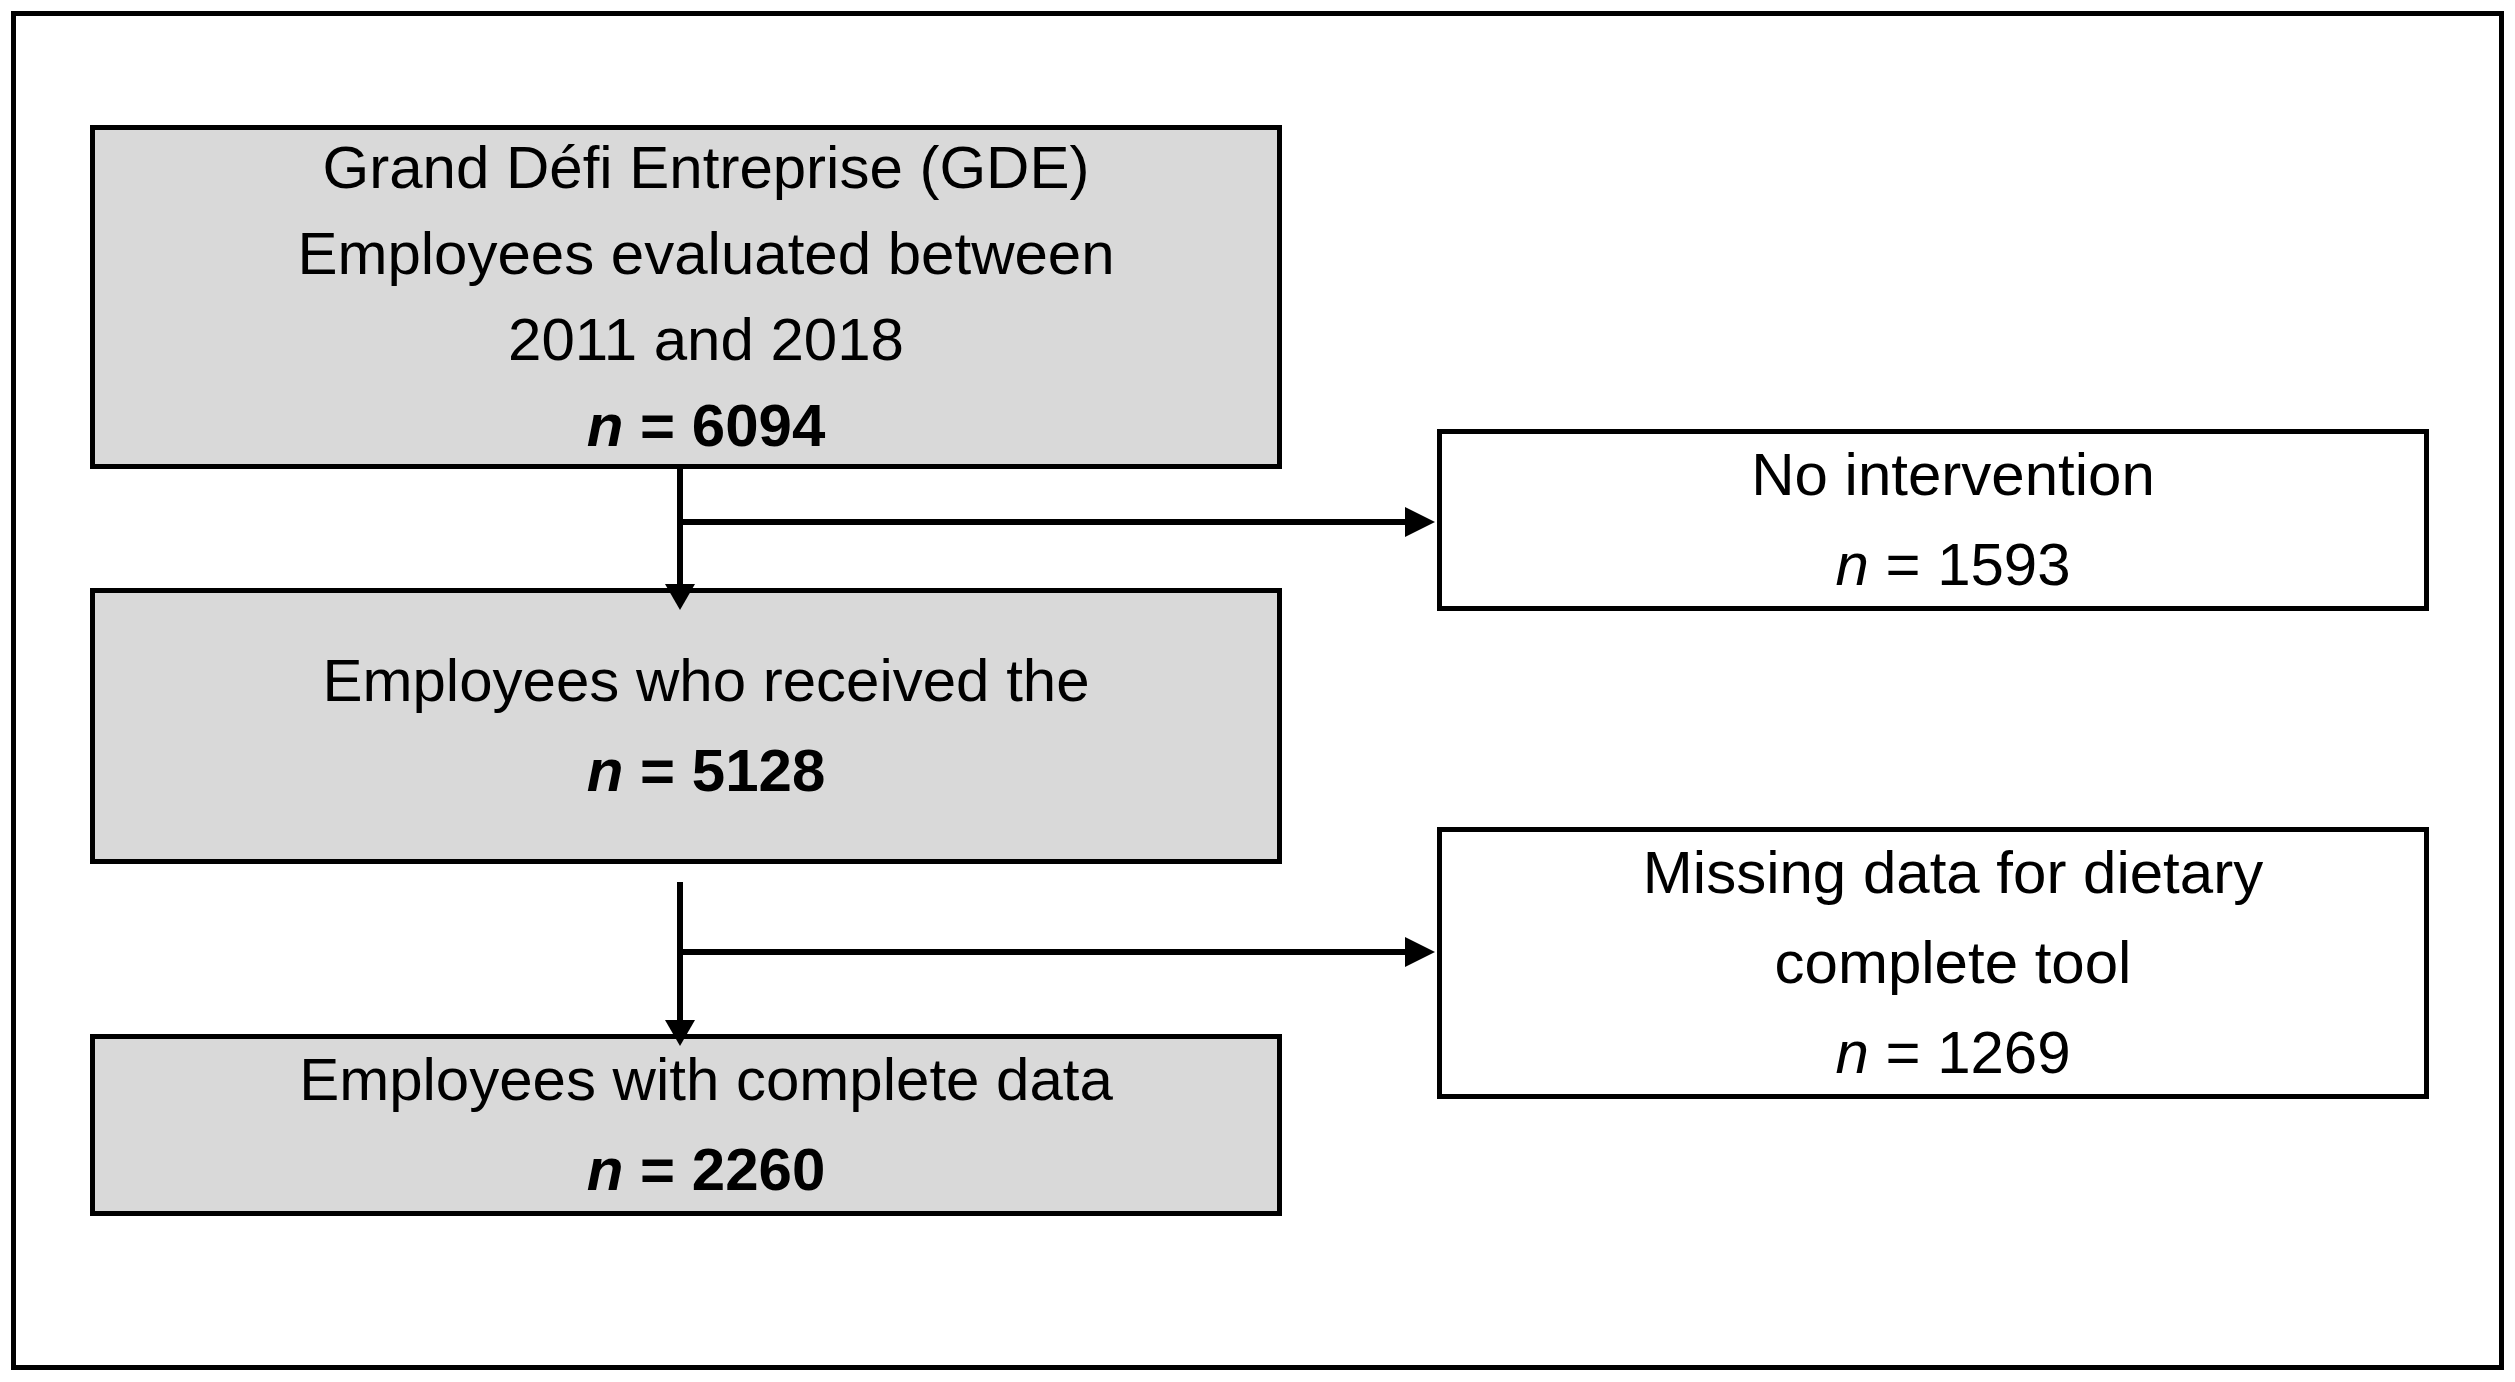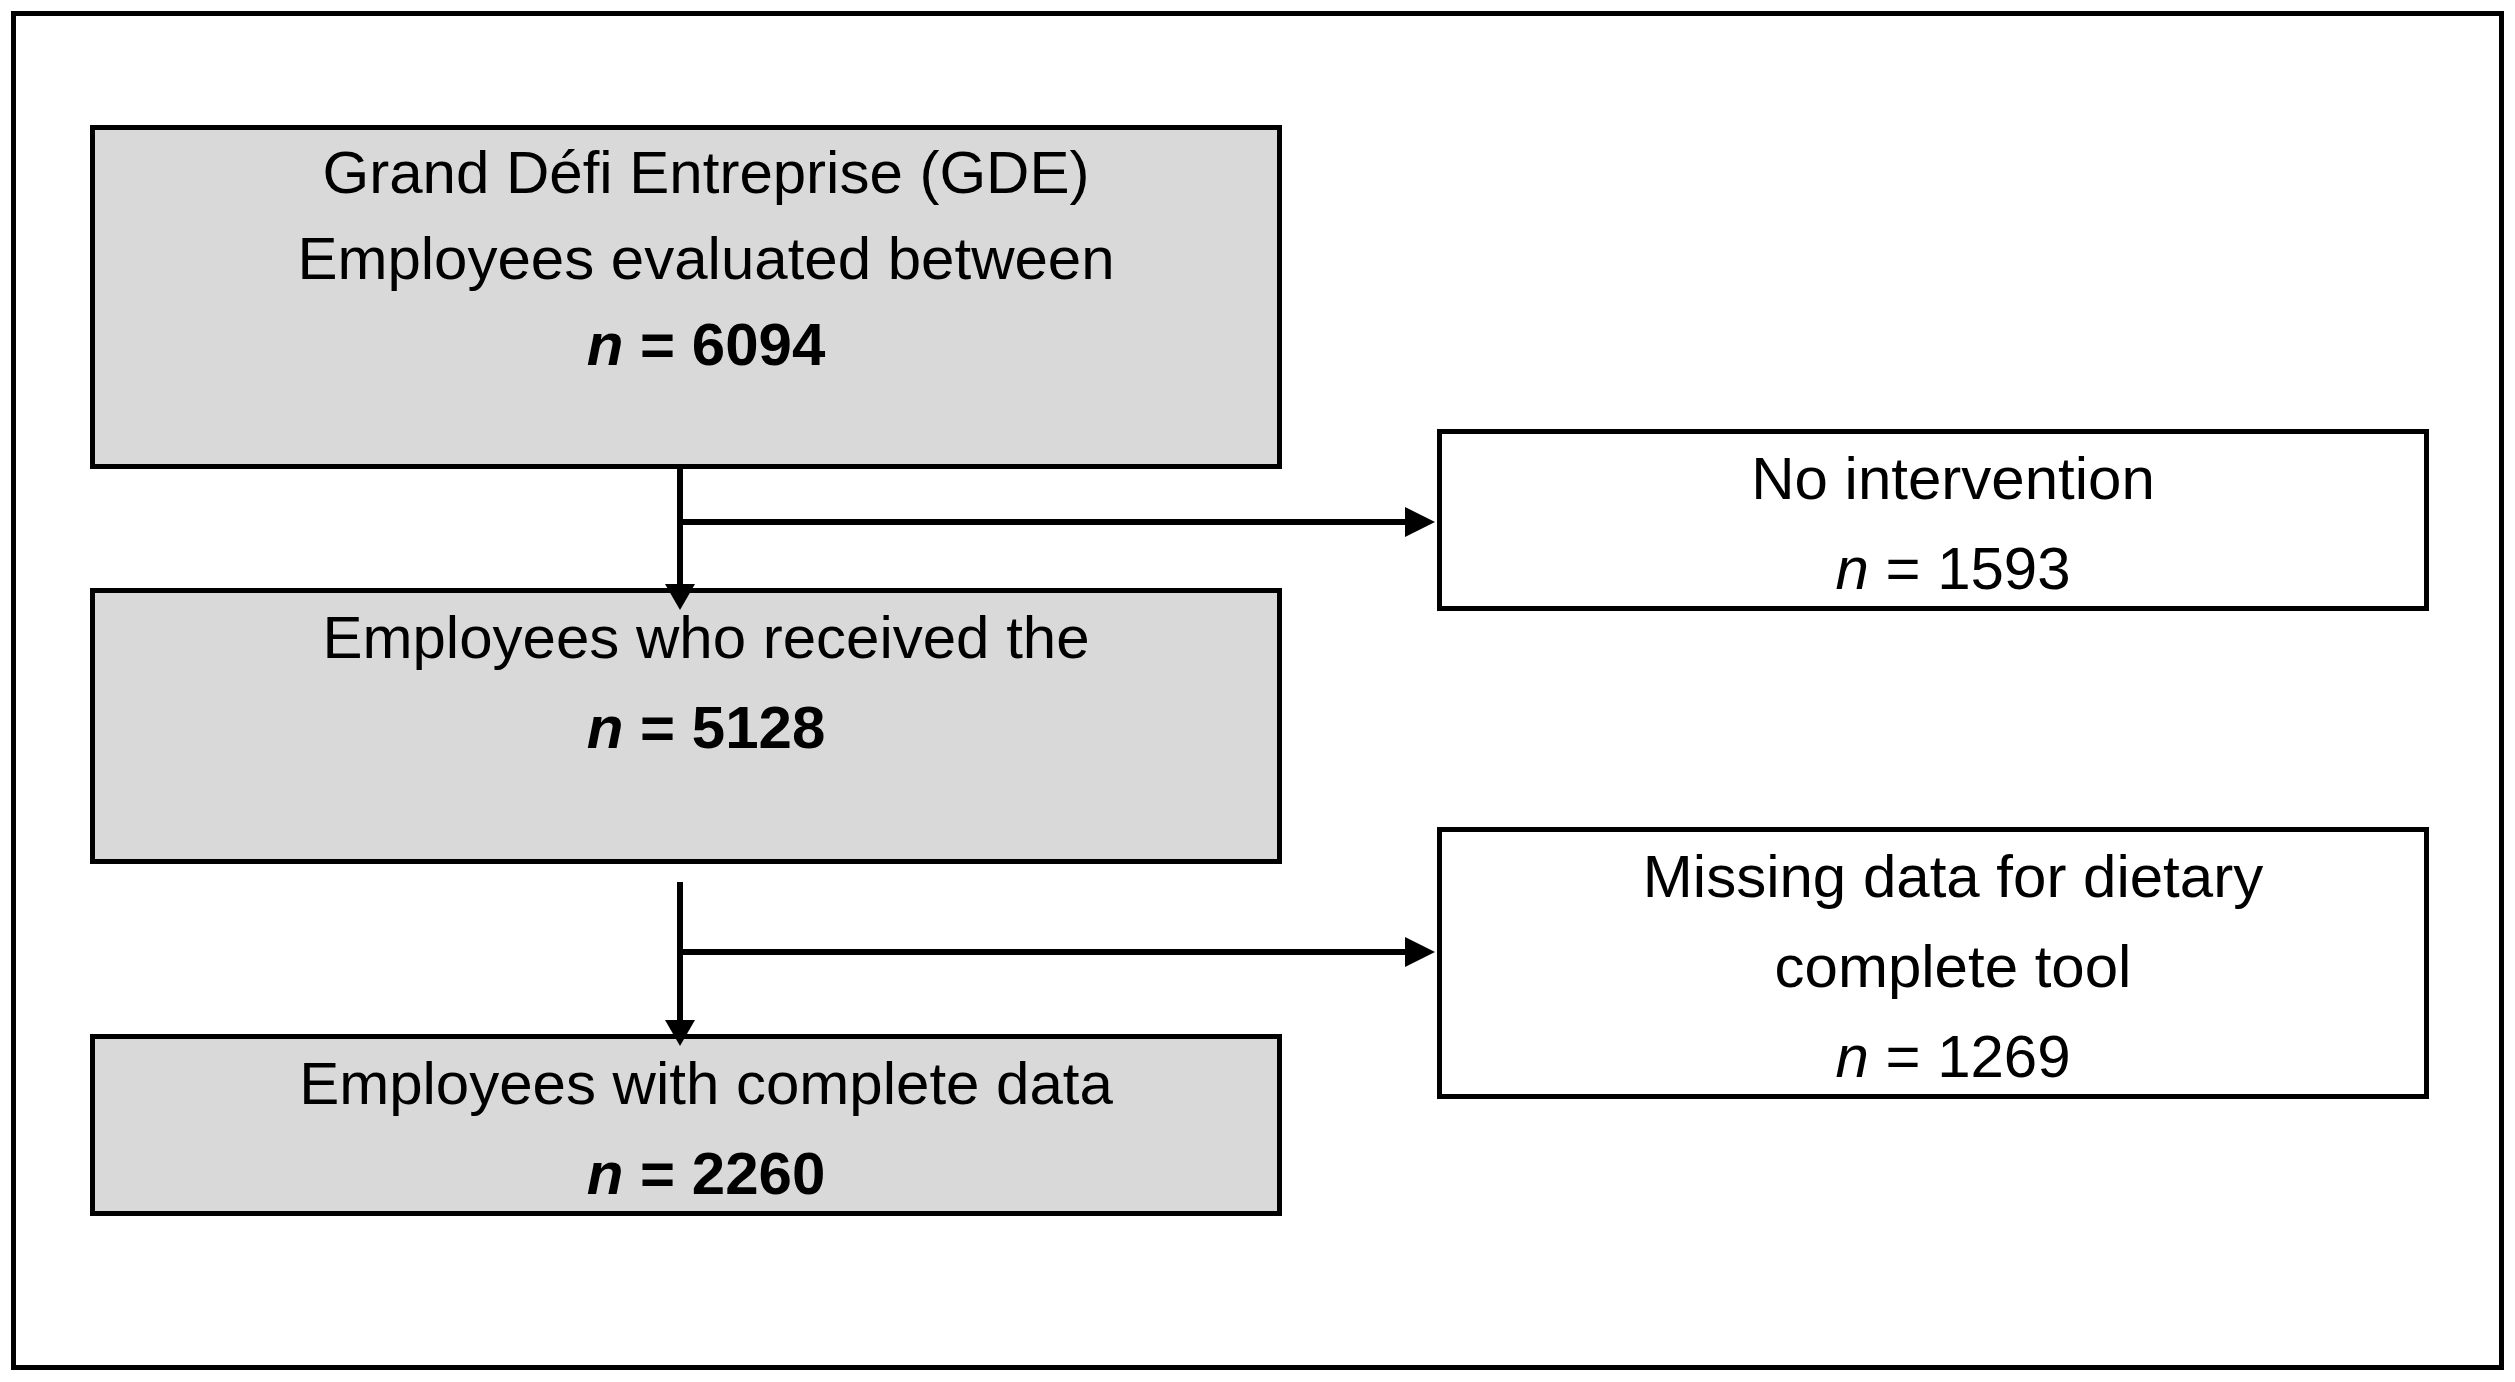--- a/index.html
+++ b/index.html
@@ -26,20 +26,21 @@
     left: 11px; top: 11px;
     width: 2493px; height: 1359px;
     border: 5px solid var(--box-border);
     background: transparent;
   }
   .flow-box {
     position: absolute;
     border: 5px solid var(--box-border);
     display: flex;
     flex-direction: column;
+    justify-content: center;
     align-items: center;
     text-align: center;
     color: var(--text-color);
     font-size: 60px;
     line-height: 88px;
     padding-left: 40px;
   }
   .flow-box.gray { background: var(--box-fill); }
   .flow-box.white { background: var(--background); }
 
@@ -92,20 +93,21 @@
 </head>
 <body>
 
 <div class="canvas">
 
   <div class="frame"></div>
 
   <div class="flow-box gray box-gde">
     <div>Grand Défi Entreprise (GDE)</div>
     <div>Employees evaluated between</div>
+    <div>2011 and 2018</div>
     <div class="n-line"><span class="n-symbol">n</span> <span>= 6094</span></div>
   </div>
 
   <div class="flow-box white box-nointervention">
     <div>No intervention</div>
     <div class="n-line"><span class="n-symbol">n</span> <span>= 1593</span></div>
   </div>
 
   <div class="flow-box gray box-received">
     <div>Employees who received the</div>

